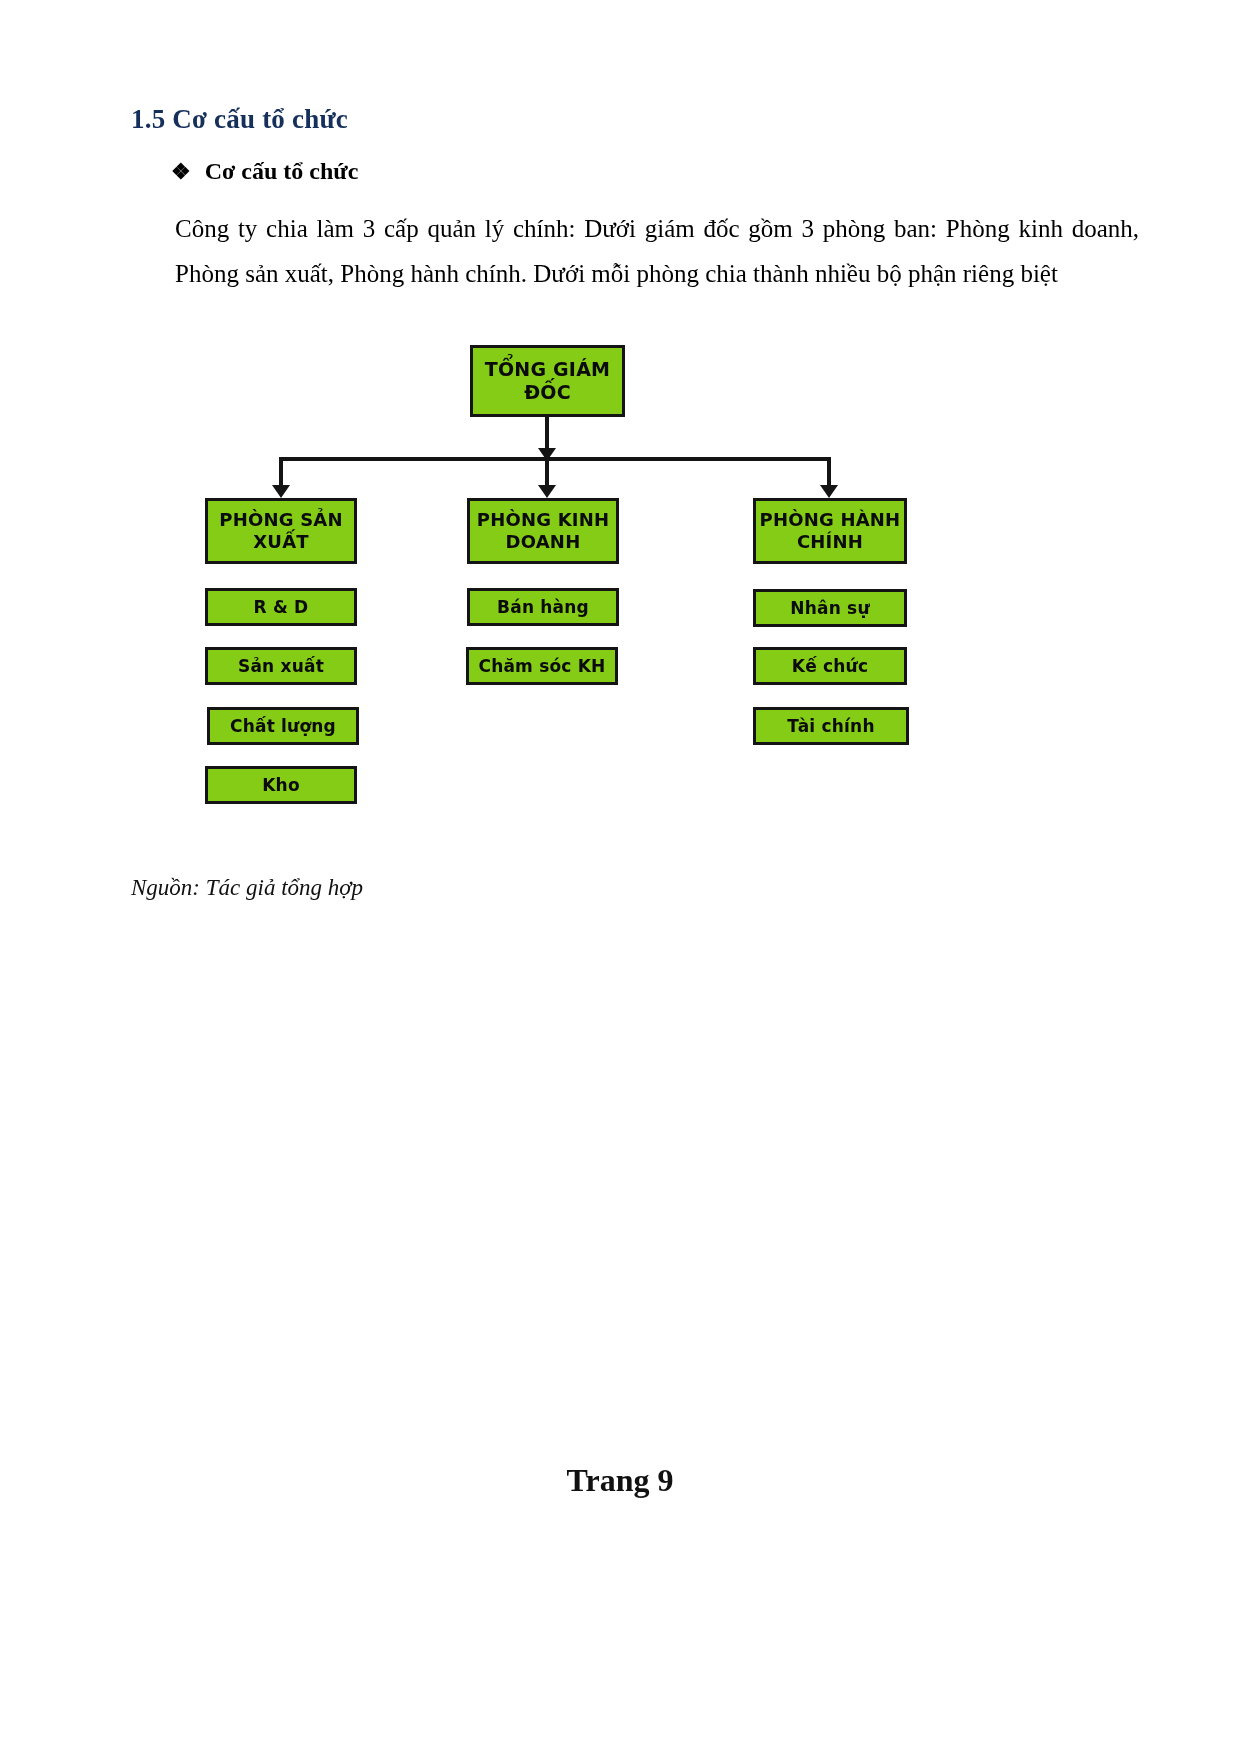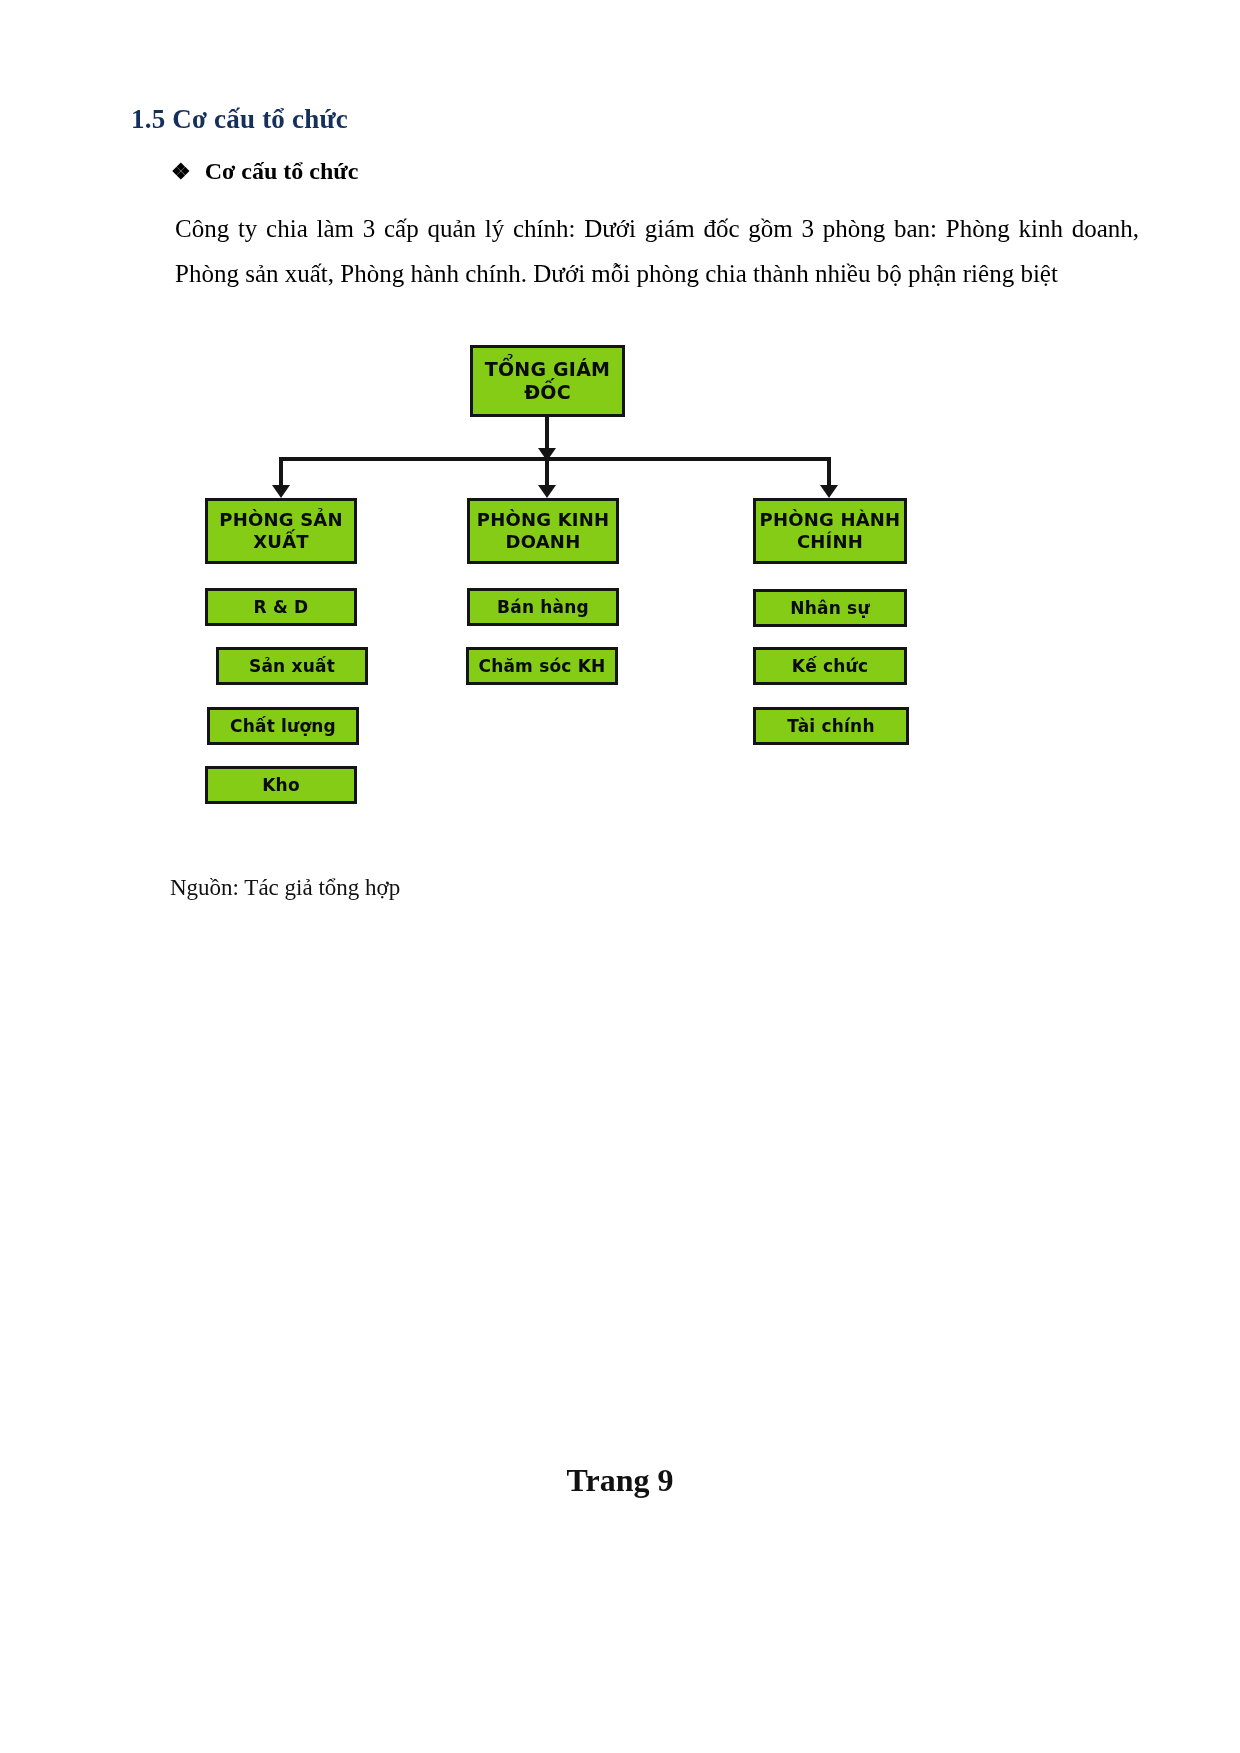--- a/index.html
+++ b/index.html
@@ -124,23 +124,23 @@
     text-align: center;
     font-size: 25px;
     color: #4a72ab;
     white-space: nowrap;
   }
   .source-note {
     position: absolute;
     left: 131px;
     top: 875px;
     font-size: 23px;
+    font-style: italic;
     color: #111111;
     white-space: nowrap;
-    margin-left: 39px;
   }
 
   
   .footer {
     position: absolute;
     left: 0;
     top: 1462px;
     width: 1240px;
     text-align: center;
     font-size: 32px;
@@ -177,21 +177,21 @@
     <div class="line vline" style="left:545px; top:127px; width:4px; height:35px;"></div>
     <div class="arrowhead" style="left:538px; top:155px;"></div>
 
     <div class="line vline" style="left:827px; top:127px; width:4px; height:35px;"></div>
     <div class="arrowhead" style="left:820px; top:155px;"></div>
 
     <div class="node dept" style="left:205px; top:168px; width:152px; height:66px;">PHÒNG SẢN XUẤT</div>
 
     <div class="node sub" style="left:205px; top:258px; width:152px; height:38px;">R &amp; D</div>
 
-    <div class="node sub" style="left:205px; top:317px; width:152px; height:38px;margin-left:11px;">Sản xuất</div>
+    <div class="node sub" style="left:205px; top:317px; width:152px; height:38px;">Sản xuất</div>
 
     <div class="node sub" style="left:207px; top:377px; width:152px; height:38px;">Chất lượng</div>
 
     <div class="node sub" style="left:205px; top:436px; width:152px; height:38px;">Kho</div>
 
     <div class="node dept" style="left:467px; top:168px; width:152px; height:66px;">PHÒNG KINH DOANH</div>
 
     <div class="node sub" style="left:467px; top:258px; width:152px; height:38px;">Bán hàng</div>
 
     <div class="node sub" style="left:466px; top:317px; width:152px; height:38px;">Chăm sóc KH</div>

